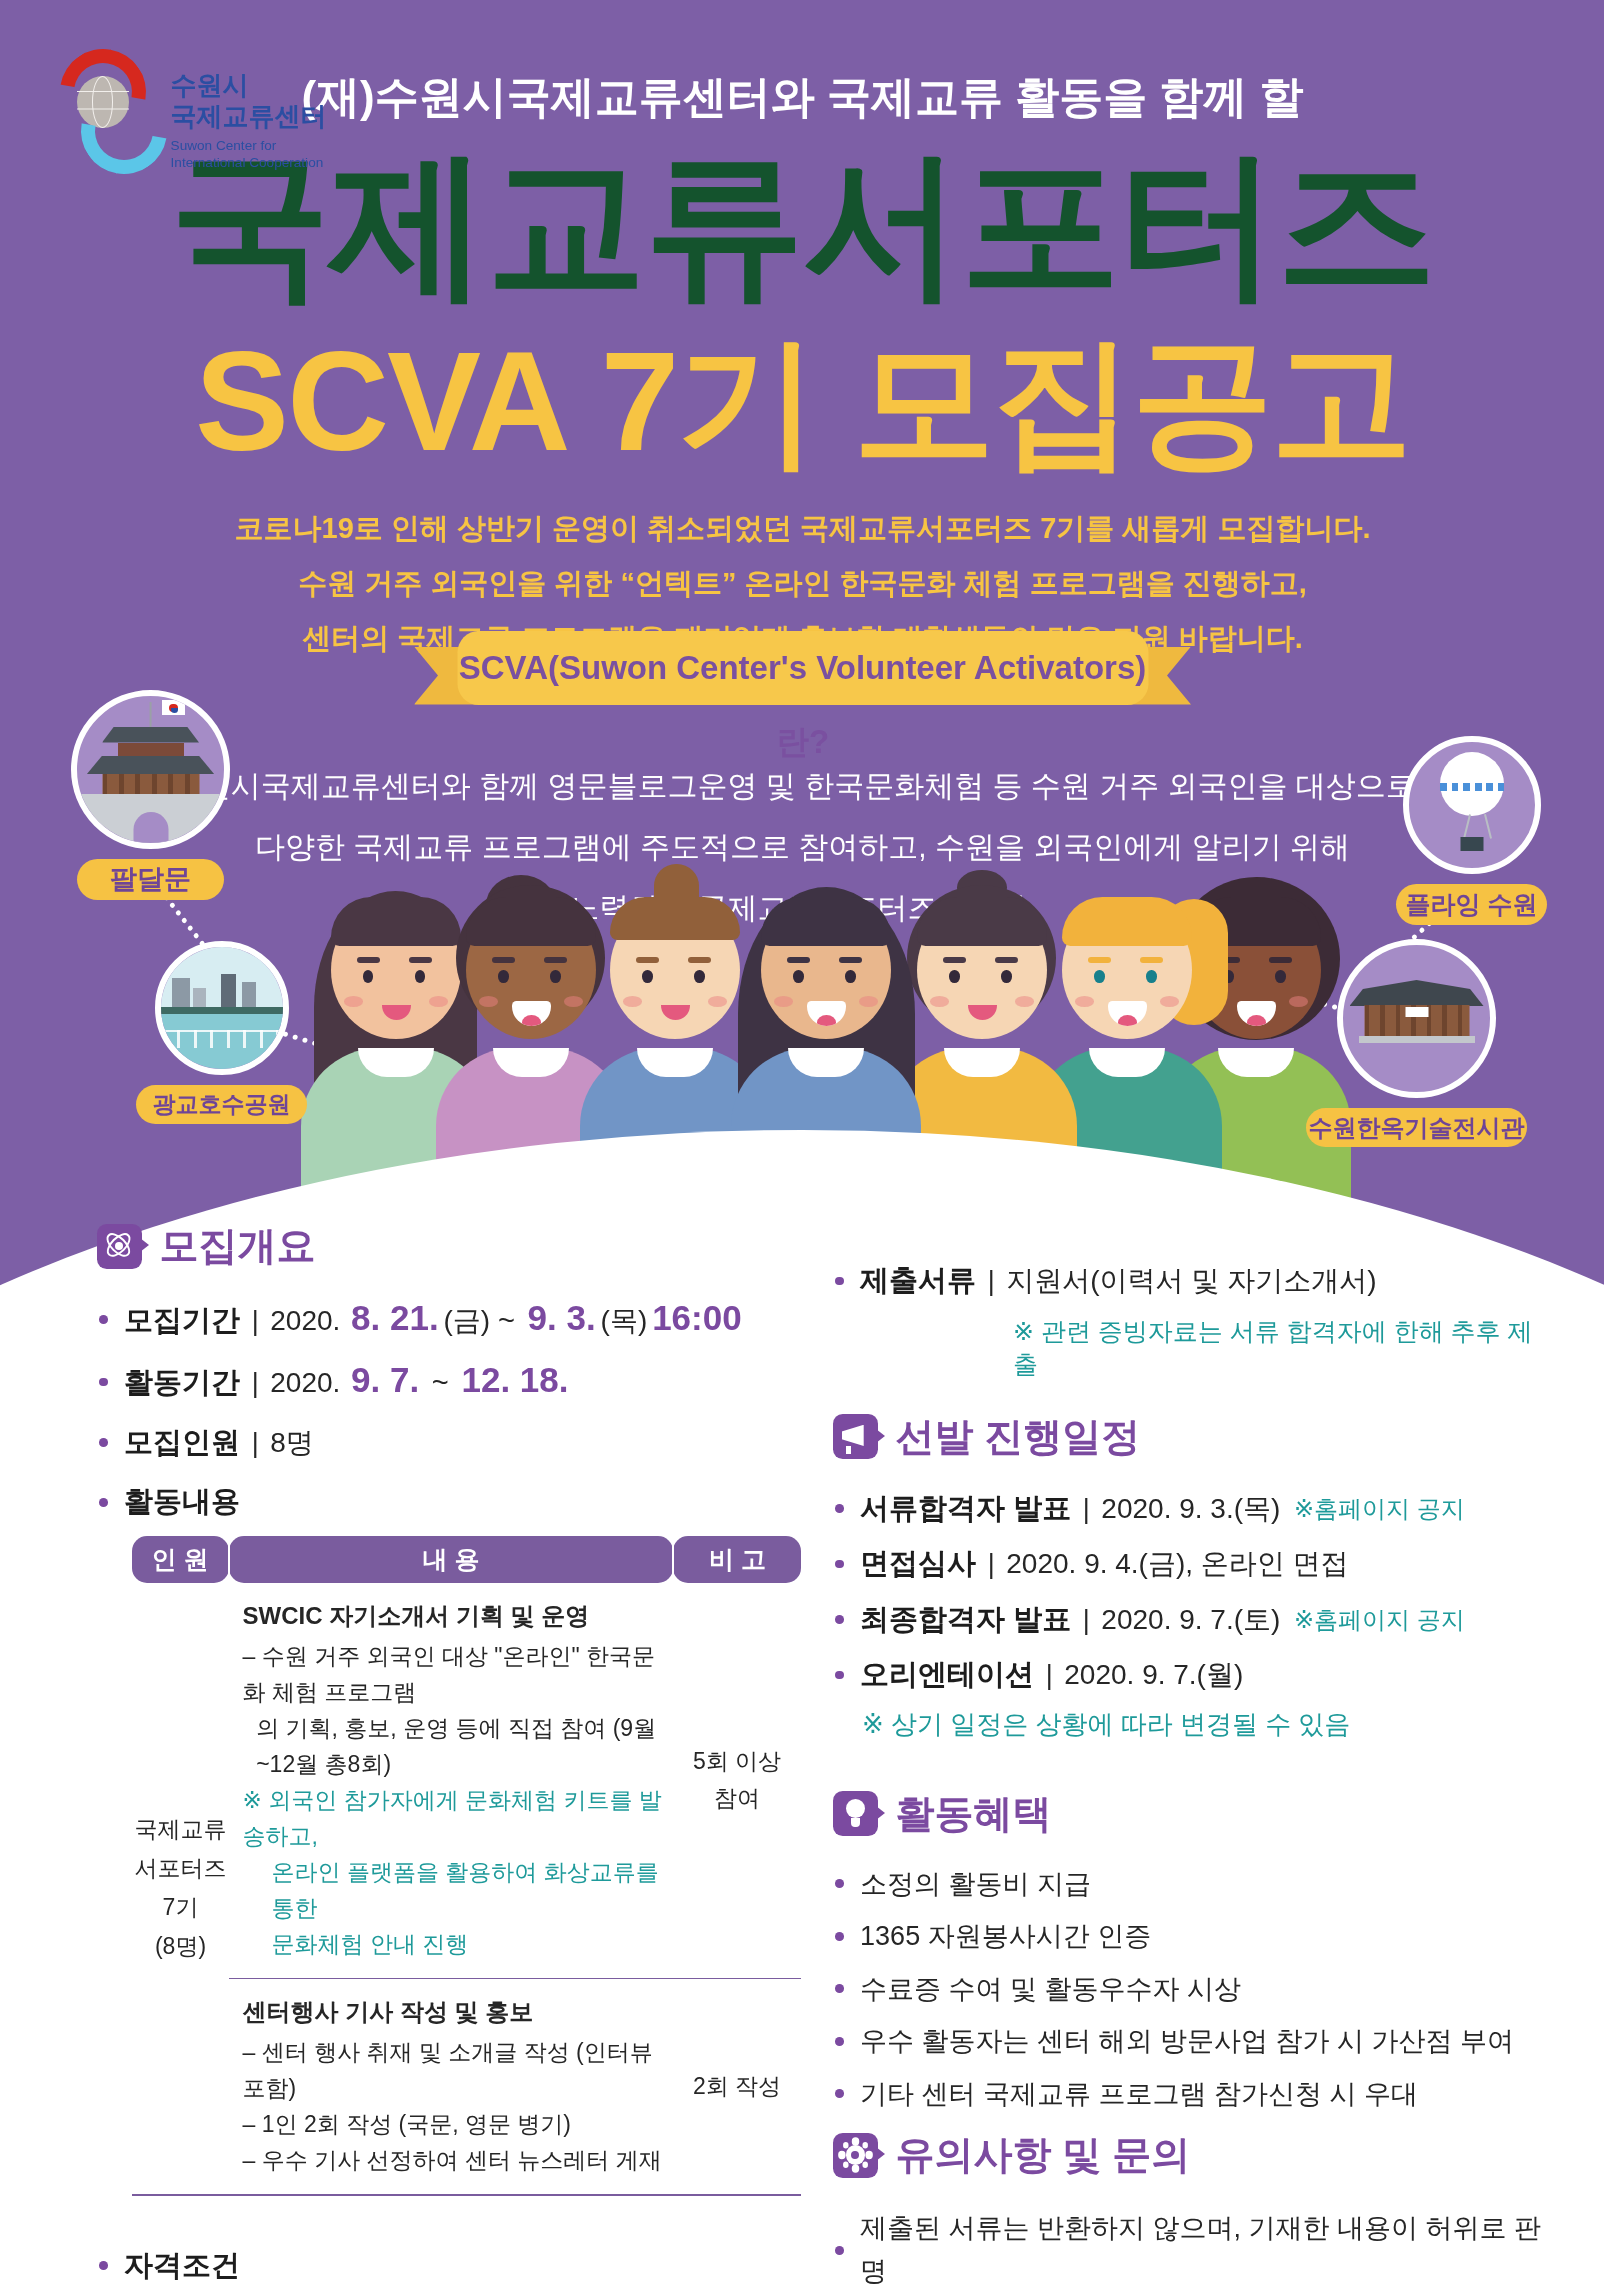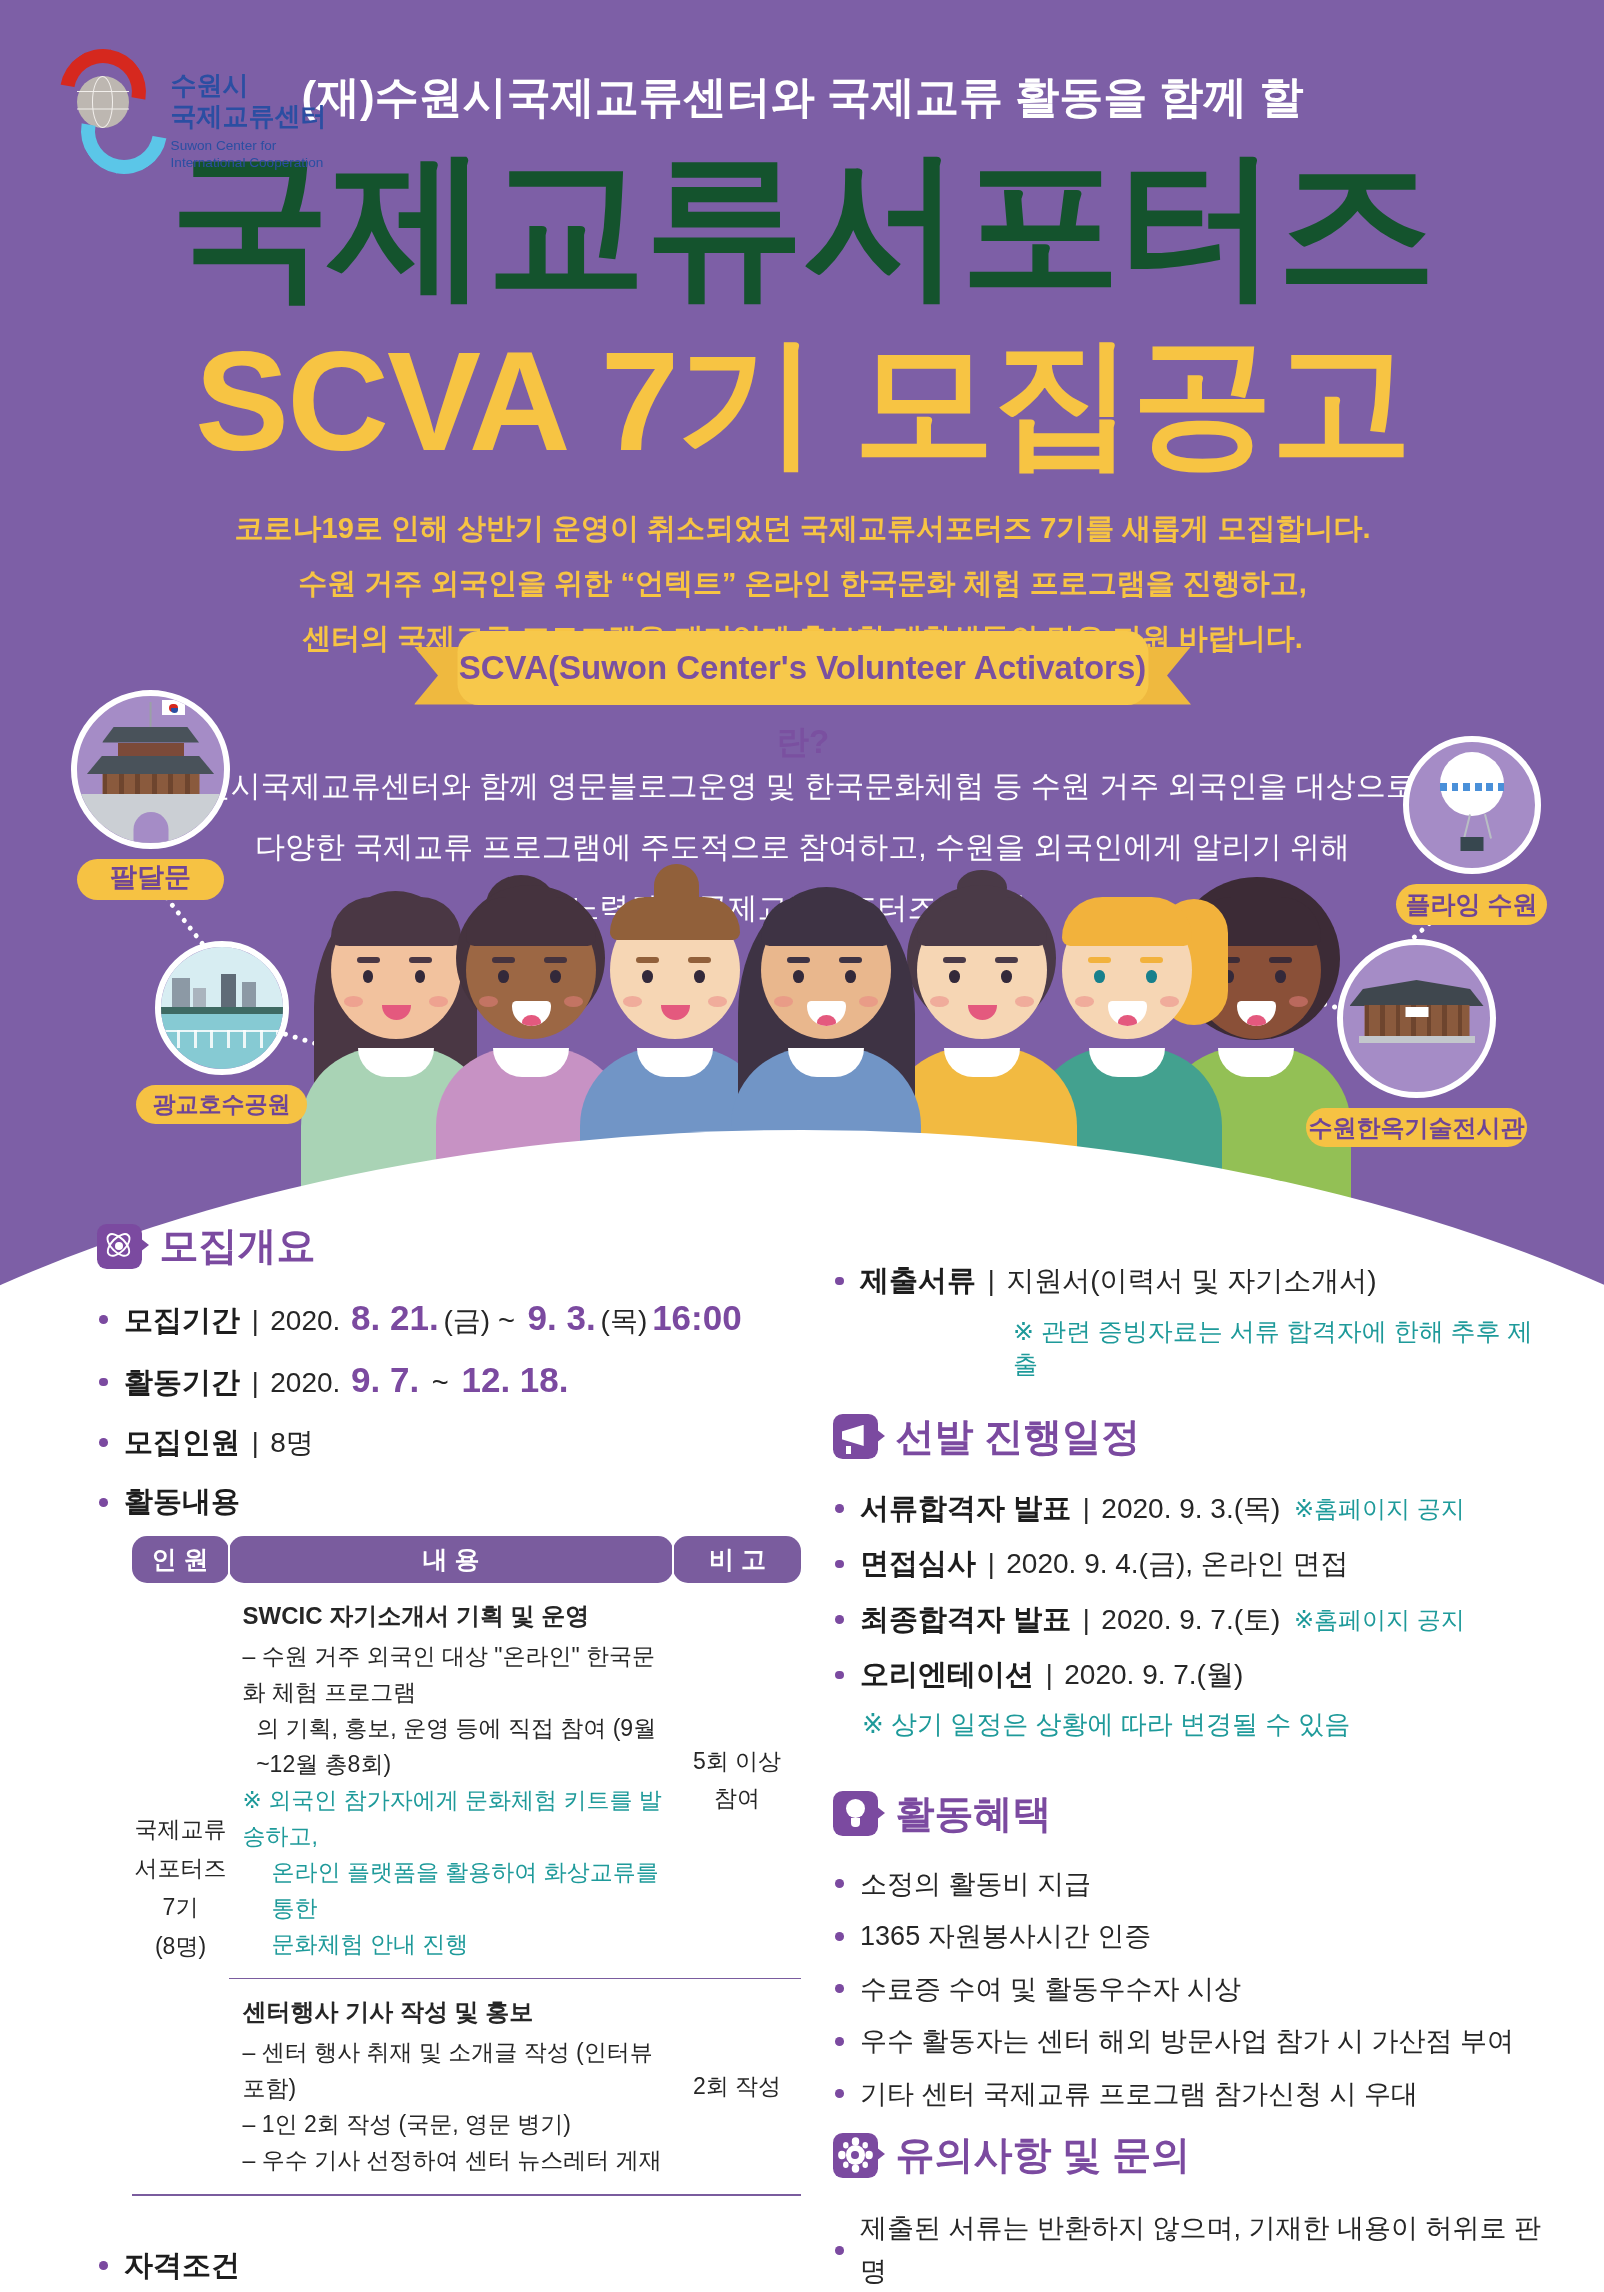--- a/index.html
+++ b/index.html
@@ -170,21 +170,21 @@
         <div style="position:absolute;left:8.7px;top:7.8px;width:6.8px;height:4.9px;border-radius:0 0 3.9px 3.9px;background:#2b4ea2;"></div>
       </div>
       <div class="cc" style="top:31px;width:97px;height:15.5px;background:#49525a;clip-path:polygon(0 100%,12% 0,88% 0,100% 100%);"></div>
       <div class="cc" style="top:47px;width:66px;height:14.6px;background:#7c4a39;"></div>
       <div class="cc" style="top:60px;width:128px;height:18.4px;background:#49525a;clip-path:polygon(0 100%,12% 0,88% 0,100% 100%);"></div>
       <div class="cc" style="top:78px;width:97px;height:21.3px;background:repeating-linear-gradient(90deg,#6e452e 0 4.9px,#8a5a3d 4.9px 16.5px);"></div>
       <div class="cc" style="bottom:0;width:142px;height:49px;background:#cbcfd4;">
         <div style="position:absolute;left:50%;bottom:0;transform:translateX(-50%);width:35px;height:31px;border-radius:17.5px 17.5px 0 0;background:#a58cc6;"></div>
       </div>
     </div>
-    <div class="lm-label" style="width:147px;line-height:41px;font-size:27px;font-family:Liberation Mono, monospace;">팔달문</div>
+    <div class="lm-label" style="width:147px;line-height:41px;font-size:27px;">팔달문</div>
   </div>
 
   <div class="landmark" style="left:136px;top:941px;width:171px;">
     <div class="lm-circle" style="width:134px;height:134px;">
       <div style="position:absolute;inset:0;height:64px;background:#d7edf2;"></div>
       <div style="position:absolute;left:11.6px;top:31px;width:17.5px;height:33px;background:#8c99a5;"></div>
       <div style="position:absolute;left:32px;top:41px;width:13.6px;height:23px;background:#aab4be;"></div>
       <div style="position:absolute;left:60px;top:27px;width:15.5px;height:37px;background:#5f6b77;"></div>
       <div style="position:absolute;left:81px;top:35px;width:14.6px;height:29px;background:#8c99a5;"></div>
       <div style="position:absolute;left:0;top:60px;width:100%;height:6.8px;background:#3e6a63;"></div>

